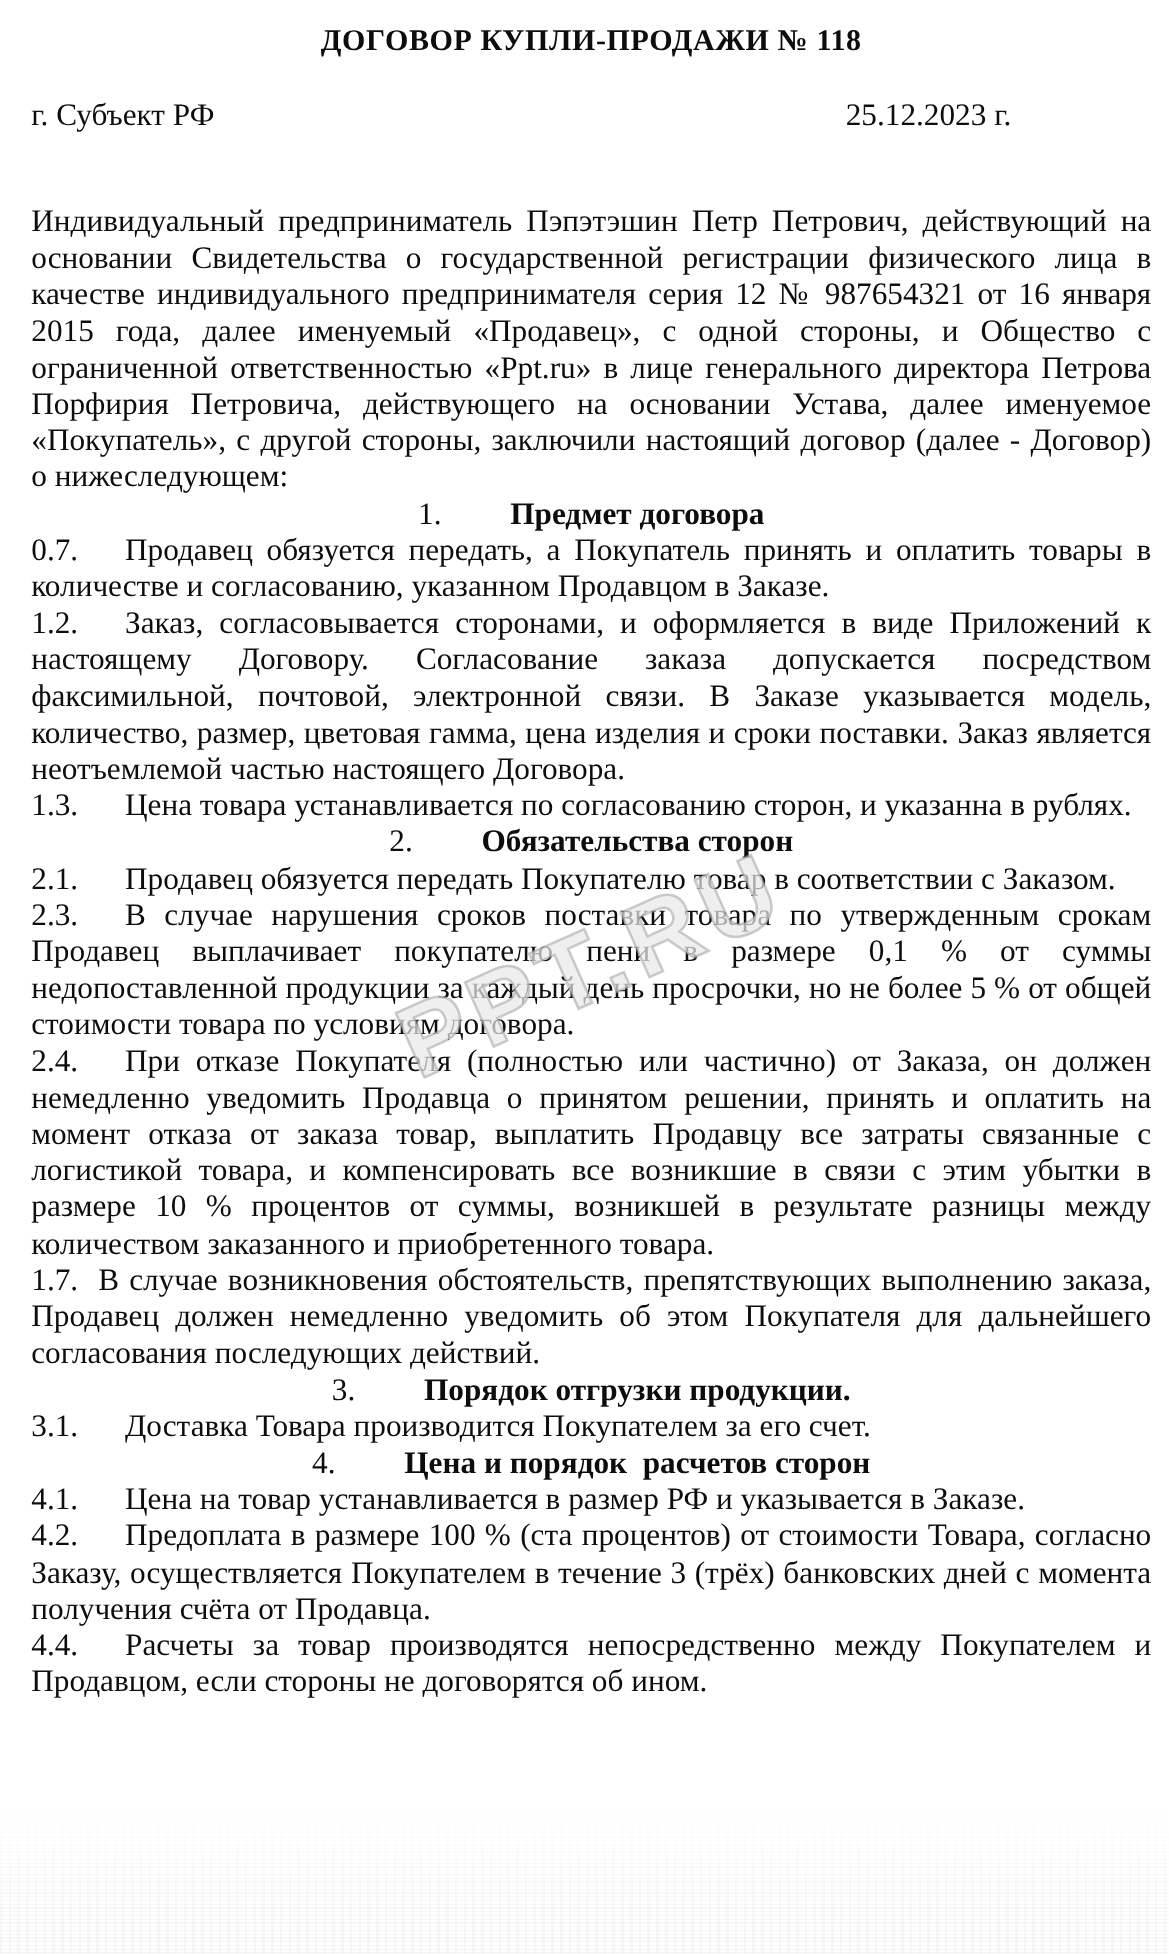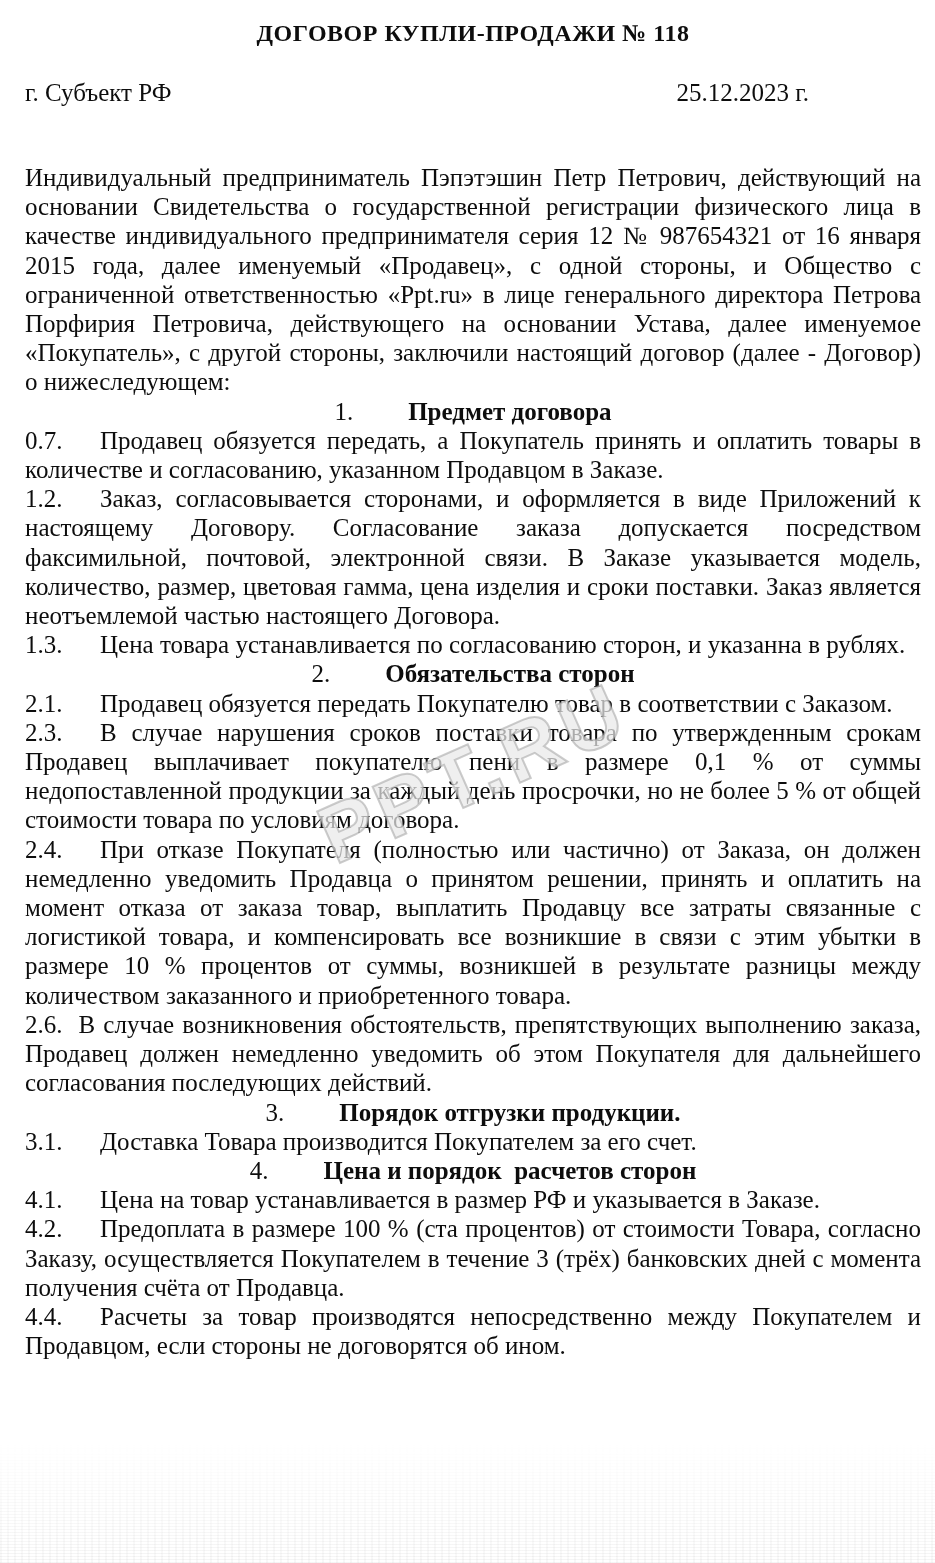--- a/index.html
+++ b/index.html
@@ -121,21 +121,21 @@
   <p class="clause"><span class="cnum tab">1.2.</span><span class="ctext">Заказ, согласовывается сторонами, и оформляется в виде Приложений к настоящему Договору. Согласование заказа допускается посредством факсимильной, почтовой, электронной связи. В Заказе указывается модель, количество, размер, цветовая гамма, цена изделия и сроки поставки. Заказ является неотъемлемой частью настоящего Договора.</span></p>
   <p class="clause"><span class="cnum tab">1.3.</span><span class="ctext">Цена товара устанавливается по согласованию сторон, и указанна в рублях.</span></p>
 
   <h2 class="sec-head">
     <span class="sec-num">2.</span>
     <span class="sec-title">Обязательства сторон</span>
   </h2>
   <p class="clause"><span class="cnum tab">2.1.</span><span class="ctext">Продавец обязуется передать Покупателю товар в соответствии с Заказом.</span></p>
   <p class="clause"><span class="cnum tab">2.3.</span><span class="ctext">В случае нарушения сроков поставки товара по утвержденным срокам Продавец выплачивает покупателю пени в размере 0,1 % от суммы недопоставленной продукции за каждый день просрочки, но не более 5 % от общей стоимости товара по условиям договора.</span></p>
   <p class="clause"><span class="cnum tab">2.4.</span><span class="ctext">При отказе Покупателя (полностью или частично) от Заказа,  он должен немедленно уведомить Продавца о принятом решении, принять и оплатить на момент отказа от заказа товар, выплатить Продавцу все затраты связанные с логистикой товара, и компенсировать все возникшие в связи с этим убытки в размере 10 % процентов от суммы, возникшей в результате  разницы  между количеством заказанного и приобретенного товара.</span></p>
-  <p class="clause"><span class="cnum nogap">2.6.</span><span class="ctext">В случае возникновения обстоятельств, препятствующих выполнению заказа, Продавец должен немедленно уведомить об этом Покупателя для дальнейшего согласования последующих действий.</span></p>
+  <p class="clause"><span class="cnum nogap">1.7.</span><span class="ctext">В случае возникновения обстоятельств, препятствующих выполнению заказа, Продавец должен немедленно уведомить об этом Покупателя для дальнейшего согласования последующих действий.</span></p>
 
   <h2 class="sec-head">
     <span class="sec-num">3.</span>
     <span class="sec-title">Порядок отгрузки продукции.</span>
   </h2>
   <p class="clause"><span class="cnum tab">3.1.</span><span class="ctext">Доставка Товара производится  Покупателем за его счет.</span></p>
 
   <h2 class="sec-head">
     <span class="sec-num">4.</span>
     <span class="sec-title">Цена и порядок  расчетов сторон</span>

